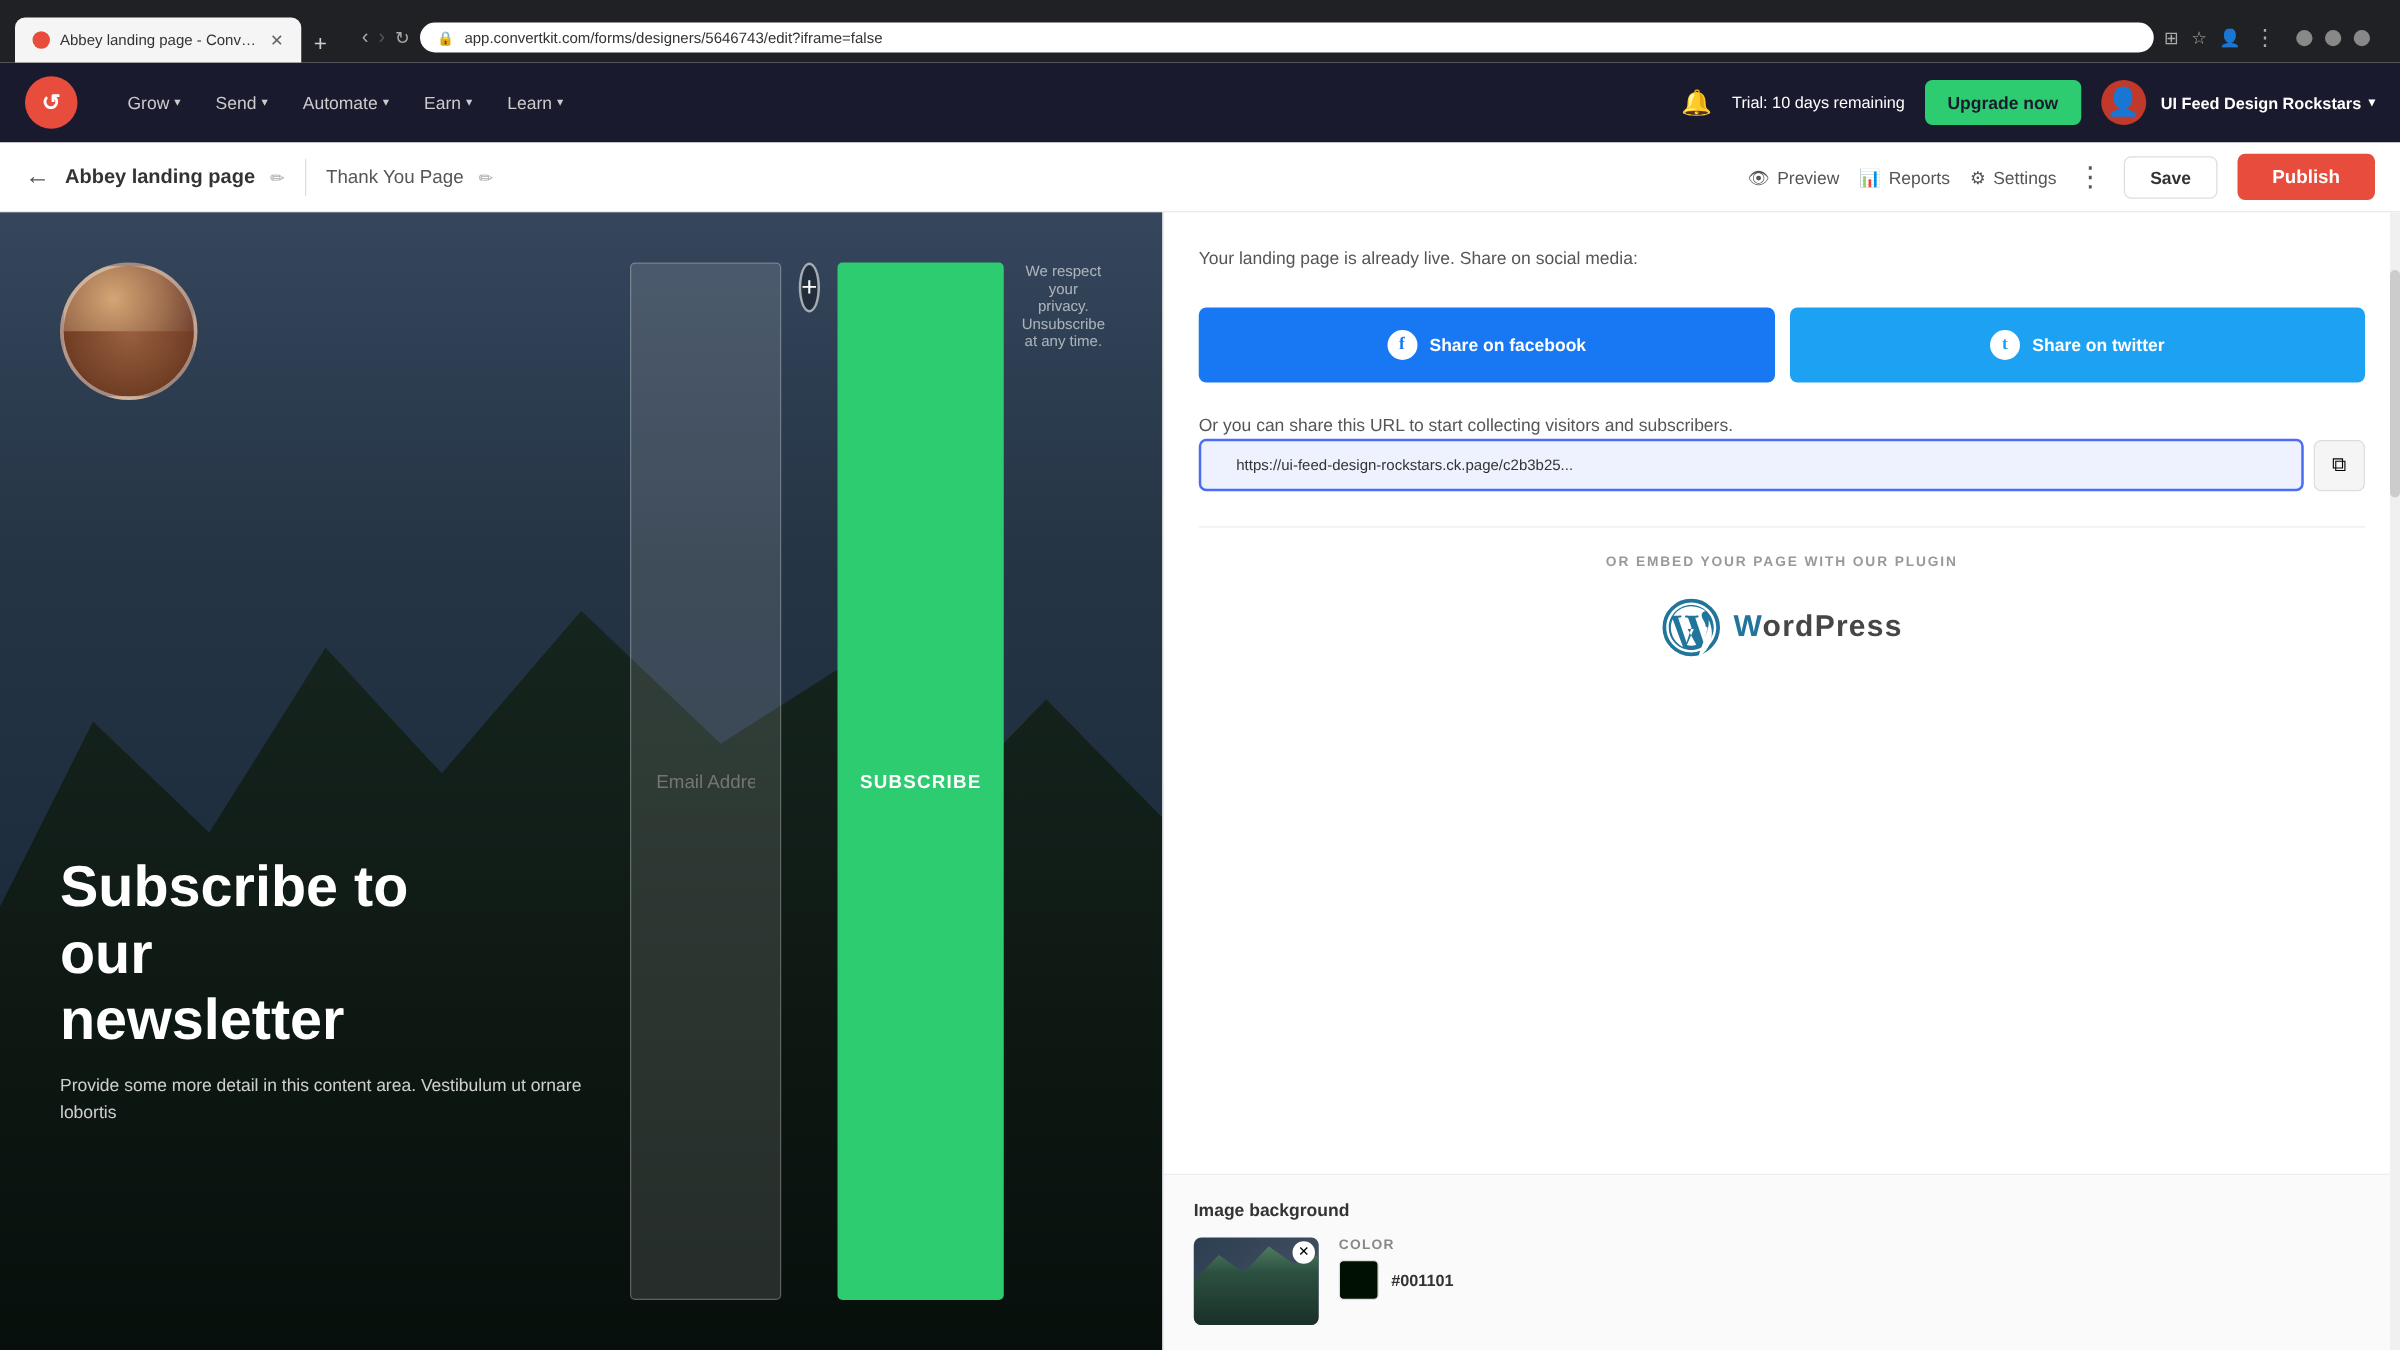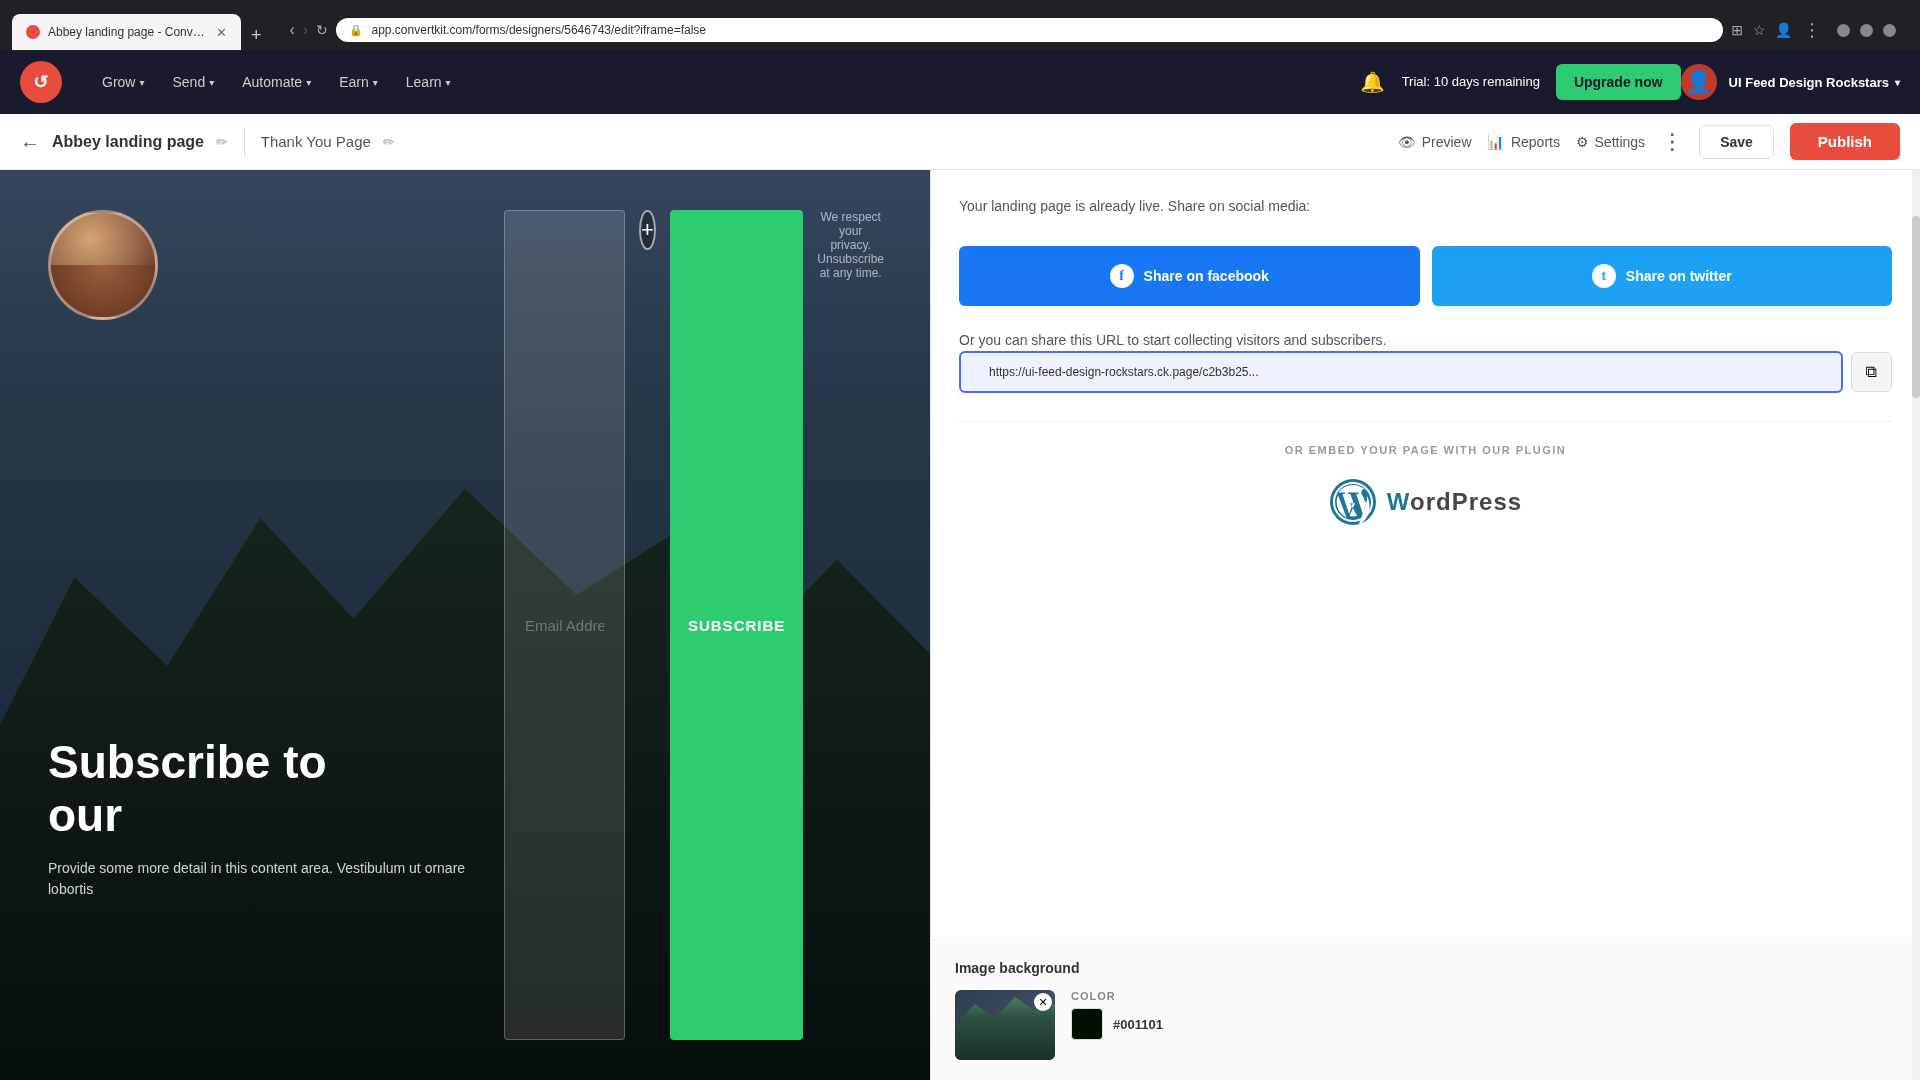--- a/index.html
+++ b/index.html
@@ -68,21 +68,21 @@
     </div>
     <div style="color:#ccc;font-size:14px;padding:8px 12px;display:flex;align-items:center;gap:4px;cursor:pointer;border-radius:4px;">
       <span>Learn</span>
       <span style="font-size:10px;">▾</span>
     </div>
   </div>
   <span style="color:#ccc;font-size:20px;margin-right:16px;cursor:pointer;">🔔</span>
   <div style="color:#fff;font-size:13px;text-align:center;margin-right:16px;line-height:1.3;">
     <span>Trial: 10 days remaining</span>
   </div>
-  <button style="background:#2ecc71;color:#1a1a2e;font-weight:700;font-size:14px;padding:10px 18px;border-radius:6px;border:none;cursor:pointer;white-space:nowrap;">Upgrade now</button>
+  <button style="background:#2ecc71;color:#1a1a2e;font-weight:700;font-size:14px;padding:10px 18px;border-radius:6px;border:none;cursor:pointer;margin-right:16px;white-space:nowrap;">Upgrade now</button>
   <div style="width:36px;height:36px;border-radius:50%;background:#c0392b;display:flex;align-items:center;justify-content:center;color:white;font-size:14px;margin-right:12px;cursor:pointer;overflow:hidden;">
     <span style="font-size:22px;">👤</span>
   </div>
   <div style="color:#fff;font-size:13px;font-weight:600;display:flex;align-items:center;gap:6px;cursor:pointer;">
     <span>UI Feed Design Rockstars</span>
     <span style="font-size:10px;">▾</span>
   </div>
 </nav>
 
 <header style="background:#fff;height:56px;display:flex;align-items:center;padding:0 20px;border-bottom:1px solid #e5e5e5;gap:12px;">
@@ -124,20 +124,21 @@
 
     <div style="position:absolute;top:40px;left:48px;width:110px;height:110px;border-radius:50%;overflow:hidden;border:3px solid rgba(255,255,255,0.4);background:radial-gradient(circle at 38% 25%,#d4a574 0%,#a07050 40%,#704030 70%,#4a2818 100%);">
 
       <div style="position:absolute;bottom:0;left:0;right:0;height:50%;background:radial-gradient(circle at 50% 0%,#9a6040 0%,#6a3820 80%);border-radius:0 0 50% 50%;"></div>
     </div>
 
     <div style="position:absolute;bottom:180px;left:48px;right:440px;">
       <div style="color:#fff;font-size:46px;font-weight:800;line-height:1.15;margin-bottom:16px;">
         <span>Subscribe to</span><br>
         <span>our</span><br>
+        <span>newsletter</span>
       </div>
       <div style="color:rgba(255,255,255,0.8);font-size:14px;line-height:1.5;">Provide some more detail in this content area. Vestibulum ut ornare lobortis</div>
     </div>
 
     <div style="position:absolute;right:16px;top:0;bottom:0;width:440px;display:flex;flex-direction:row;justify-content:center;padding:40px 30px;gap:14px;">
       <input style="background: rgba(255, 255, 255, 0.12); border: 1px solid rgba(255, 255, 255, 0.25); color: rgba(255, 255, 255, 0.7); font-size: 15px; padding: 16px 20px; border-radius: 4px; width: 100%; outline: none;" placeholder="Email Address">
       <div style="width:40px;height:40px;border-radius:50%;border:2px solid rgba(255,255,255,0.6);background:rgba(0,0,0,0.3);color:#fff;font-size:22px;display:flex;align-items:center;justify-content:center;margin:0 auto;cursor:pointer;">+</div>
       <button style="background:#2ecc71;color:#fff;font-size:15px;font-weight:700;padding:18px;border:none;border-radius:4px;width:100%;cursor:pointer;letter-spacing:1px;">SUBSCRIBE</button>
       <div style="color:rgba(255,255,255,0.6);font-size:12px;text-align:center;">We respect your privacy. Unsubscribe at any time.</div>
     </div>

